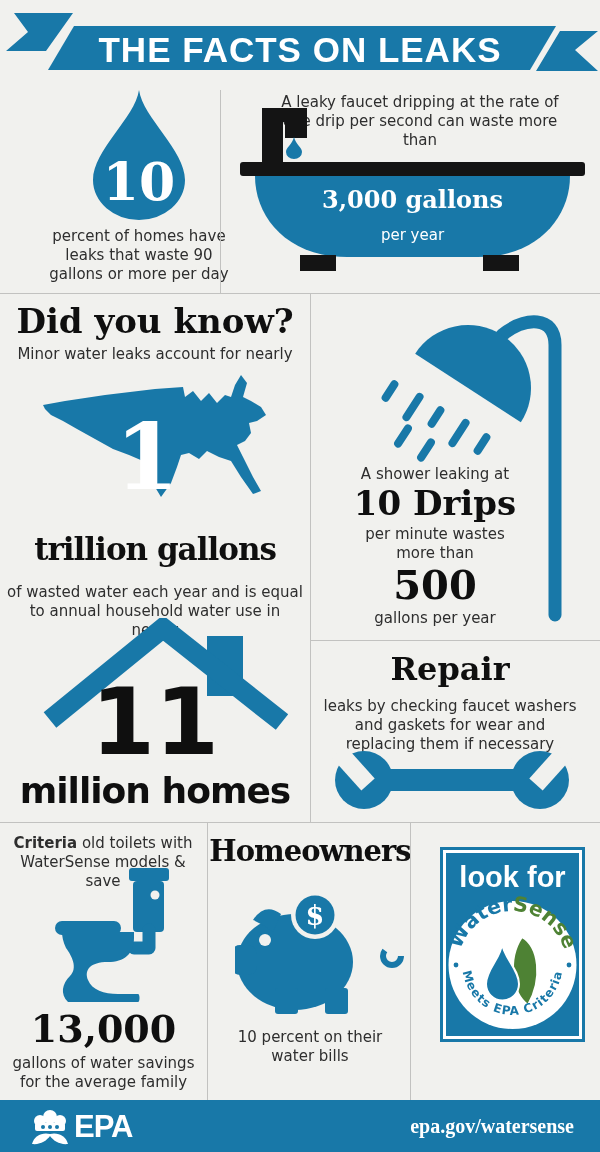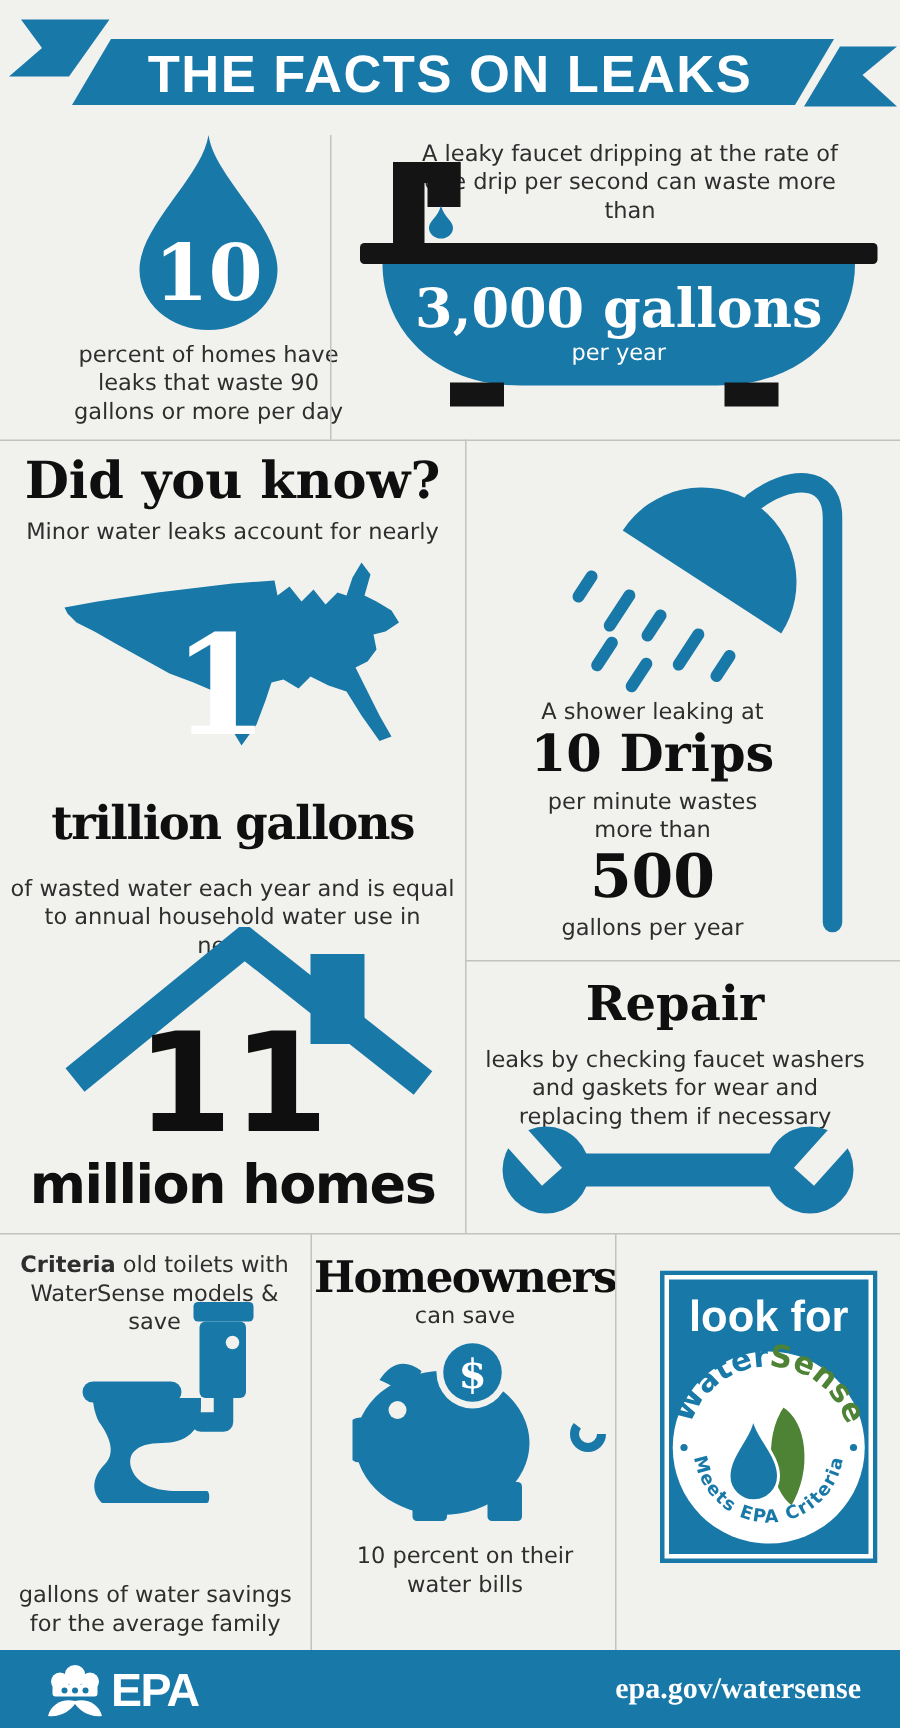--- a/index.html
+++ b/index.html
@@ -50,21 +50,21 @@
     <svg class="abs" style="left:0;top:0;" width="380" height="208" viewBox="0 0 380 208">
       <rect x="42" y="23" width="21" height="54" fill="#141414"></rect>
       <rect x="42" y="23" width="45" height="14" fill="#141414"></rect>
       <rect x="65" y="23" width="22" height="30" fill="#141414"></rect>
       <path d="M74,52 C76,60 82,62 82,67 a8,7 0 0 1 -16,0 C66,62 72,60 74,52 Z" fill="#1878a8"></path>
       <rect x="20" y="77" width="345" height="14" rx="3" fill="#141414"></rect>
       <path d="M35,91 L350,91 C350,132 318,172 258,172 L127,172 C67,172 35,132 35,91 Z" fill="#1878a8"></path>
       <rect x="80" y="170" width="36" height="16" fill="#141414"></rect>
       <rect x="263" y="170" width="36" height="16" fill="#141414"></rect>
     </svg>
-    <div class="abs center serif-big tub-text" style="left:35px;top:100px;width:315px;font-size:36px;">3,000 gallons</div>
+    <div class="abs center serif-big tub-text" style="left:35px;top:100px;width:315px;font-size:24px;">3,000 gallons</div>
     <div class="abs center tub-text" style="left:35px;top:141px;width:315px;font-size:15px;">per year</div>
   </div>
 
   <div class="abs" style="left:0;top:293px;width:310px;height:529px;">
     <div class="abs center serif-big" style="left:0;top:8px;width:310px;font-size:34px;">Did you know?</div>
     <div class="abs center body-txt" style="left:5px;top:52px;width:300px;">Minor water leaks account for nearly</div>
     <svg class="abs" style="left:35px;top:78px;" width="245" height="155" viewBox="0 0 245 155">
       <path d="M8,34 L30,30 L70,24 L120,18 L148,16 L150,26 L158,20 L166,30 L174,22 L182,32 L190,24
                L196,26 L200,14 L206,4 L212,12 L208,26 L216,30 L226,36 L231,44 L222,50 L214,52
                L216,62 L210,70 L202,74 L208,86 L218,106 L226,120 L218,123 L206,106 L196,90
@@ -126,26 +126,26 @@
         <rect x="91" y="2" width="40" height="13" rx="3"></rect>
         <rect x="95" y="15" width="31" height="51" rx="4"></rect>
         <path d="M111,64 L111,82 L96,82" fill="none" stroke="#1878a8" stroke-width="13" stroke-linejoin="round" stroke-linecap="round"></path>
         <rect x="17" y="55" width="66" height="14" rx="7"></rect>
         <path d="M24,66 H96 V72 C96,88 86,96 70,96 C52,96 46,104 50,114 C54,124 66,128 80,128
                  L100,128 C102,128 102,136 100,136 H30 C22,128 24,118 32,110 C40,102 34,90 28,82
                  C25,76 24,70 24,66 Z"></path>
       </g>
       <circle cx="117" cy="29" r="4.5" fill="#f1f1ee"></circle>
     </svg>
+    <div class="abs center serif-big" style="left:0;top:184px;width:207px;font-size:38px;">13,000</div>
     <div class="abs center body-txt" style="left:12px;top:232px;width:183px;">gallons of water savings for the average family</div>
   </div>
 
   <div class="abs" style="left:207px;top:822px;width:206px;height:278px;">
     <div class="abs center serif-big" style="left:0;top:12px;width:206px;font-size:29px;letter-spacing:-1px;">Homeowners</div>
-    <div class="abs center body-txt" style="left:0;top:46px;width:206px;">can save</div>
     <svg class="abs" style="left:28px;top:66px;" width="172" height="128" viewBox="0 0 172 128">
       <circle cx="157" cy="68" r="9" fill="none" stroke="#1878a8" stroke-width="6" stroke-dasharray="34 23"></circle>
       <g fill="#1878a8">
         <ellipse cx="60" cy="74" rx="58" ry="48"></ellipse>
         <path d="M18,32 Q30,14 46,26 L38,44 Q28,36 18,32 Z"></path>
         <rect x="-4" y="57" width="26" height="30" rx="9"></rect>
         <rect x="40" y="100" width="23" height="26" rx="3"></rect>
         <rect x="90" y="100" width="23" height="26" rx="3"></rect>
       </g>
       <circle cx="30" cy="52" r="6" fill="#f1f1ee"></circle>

